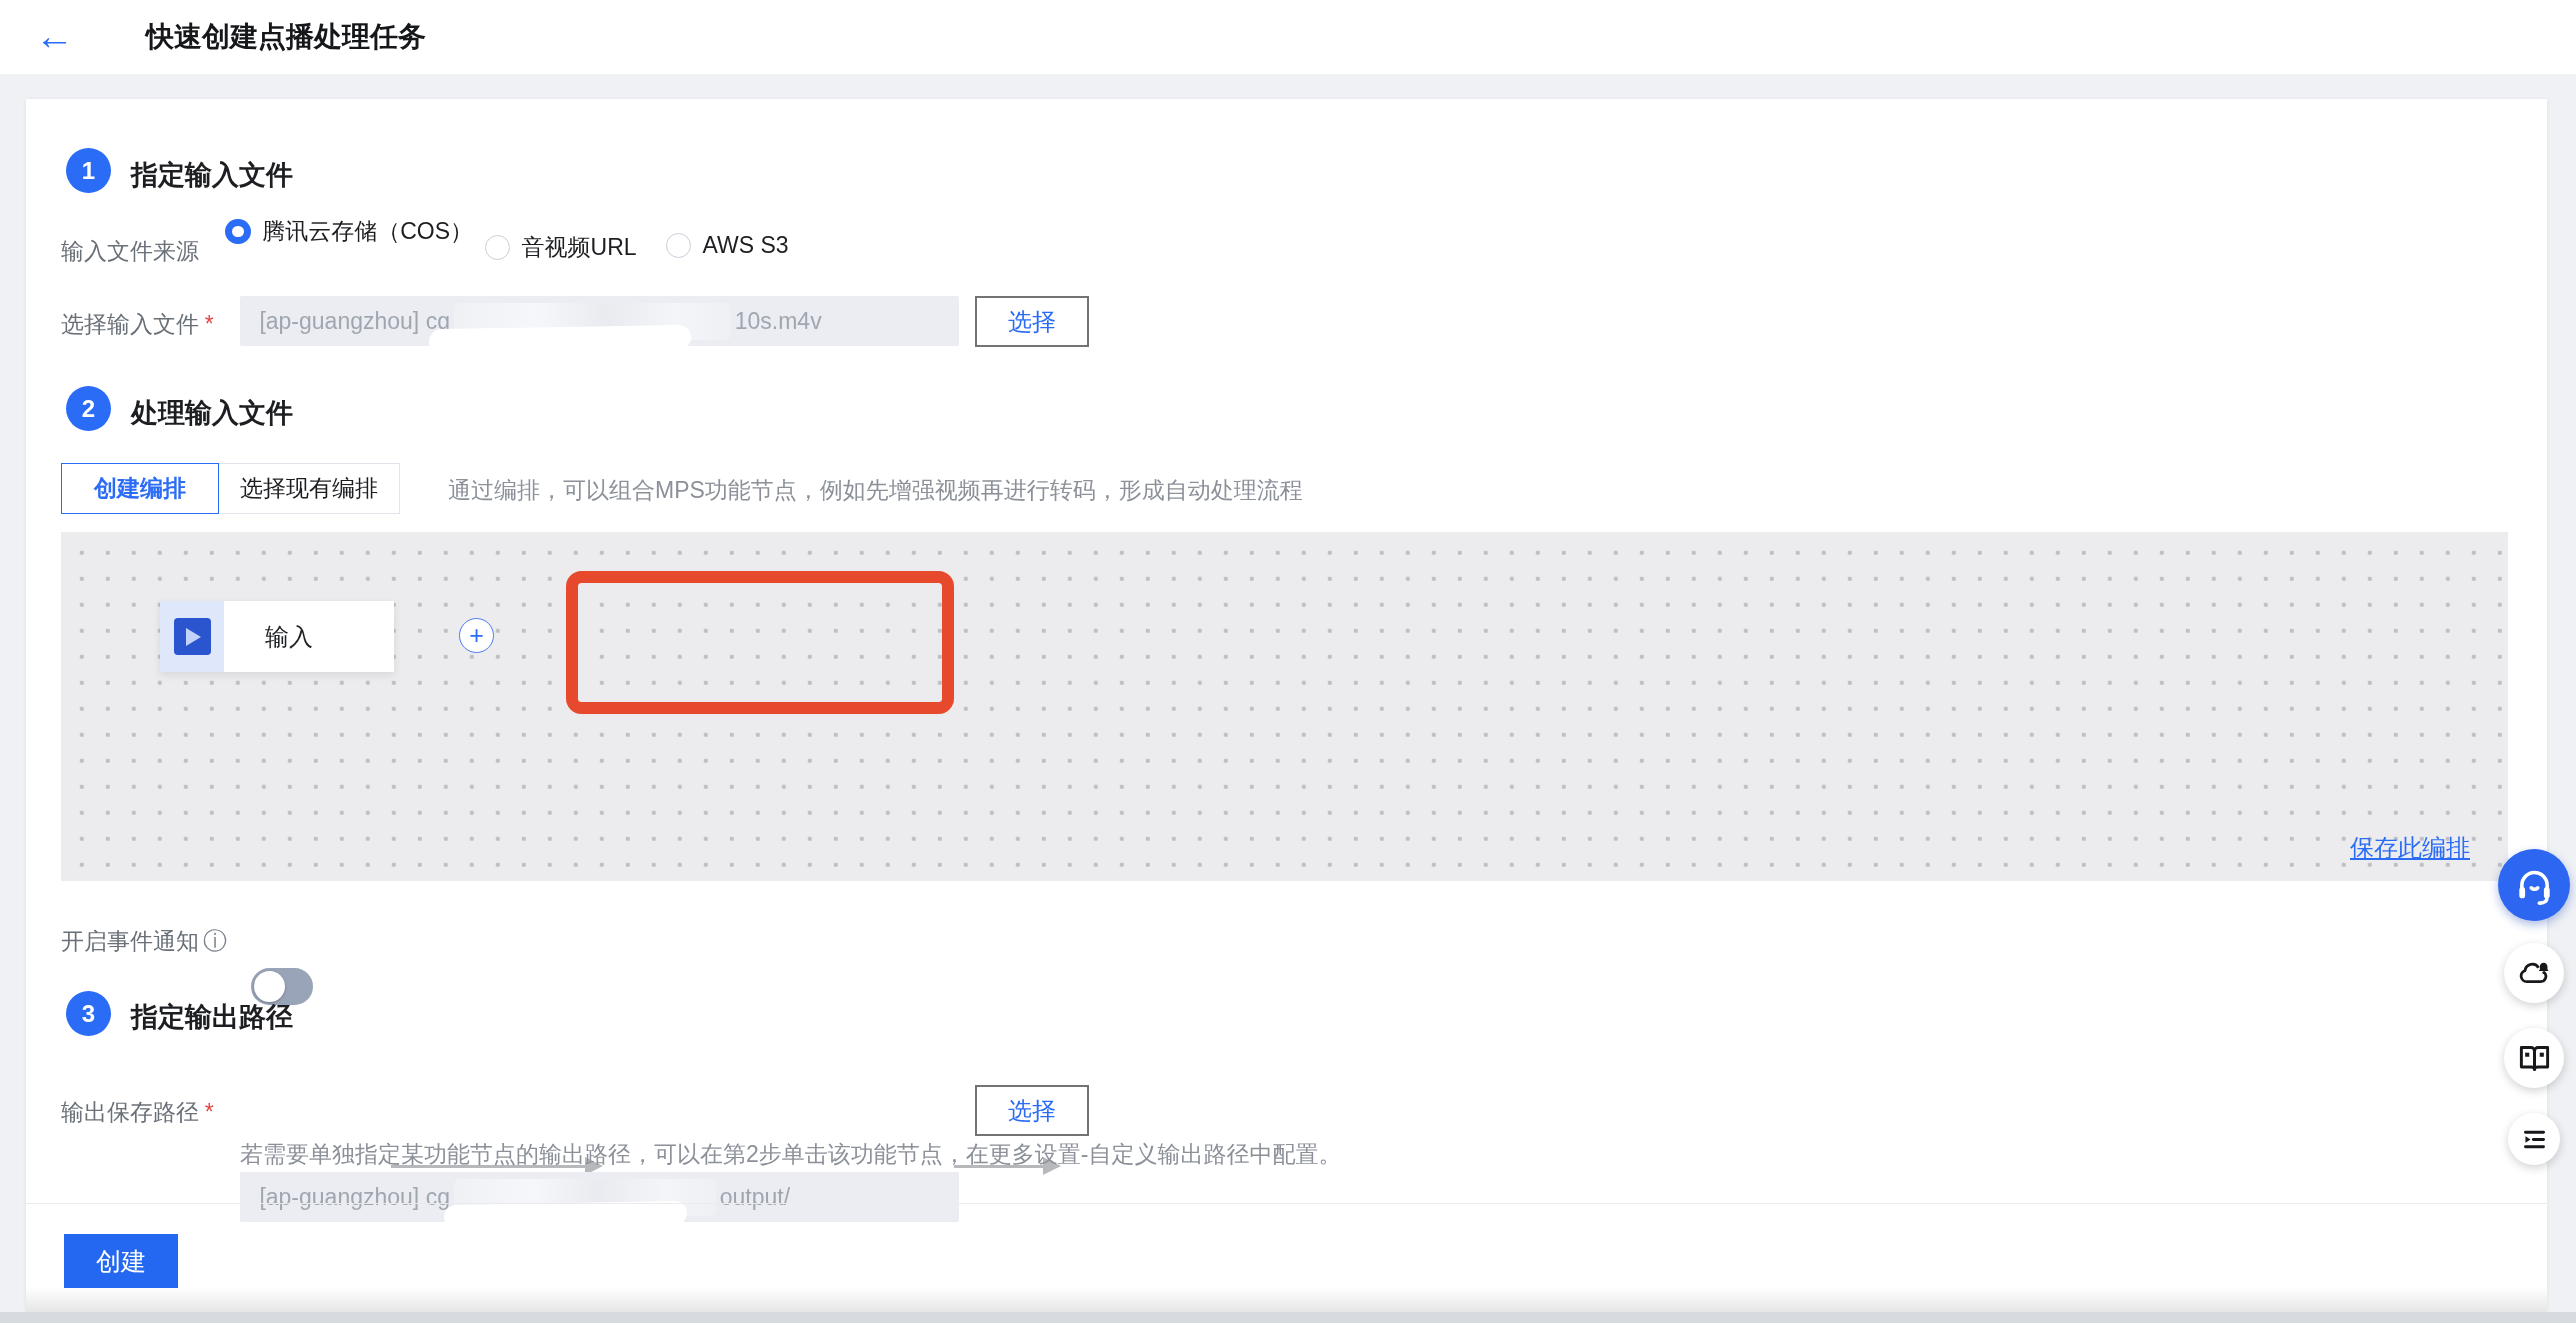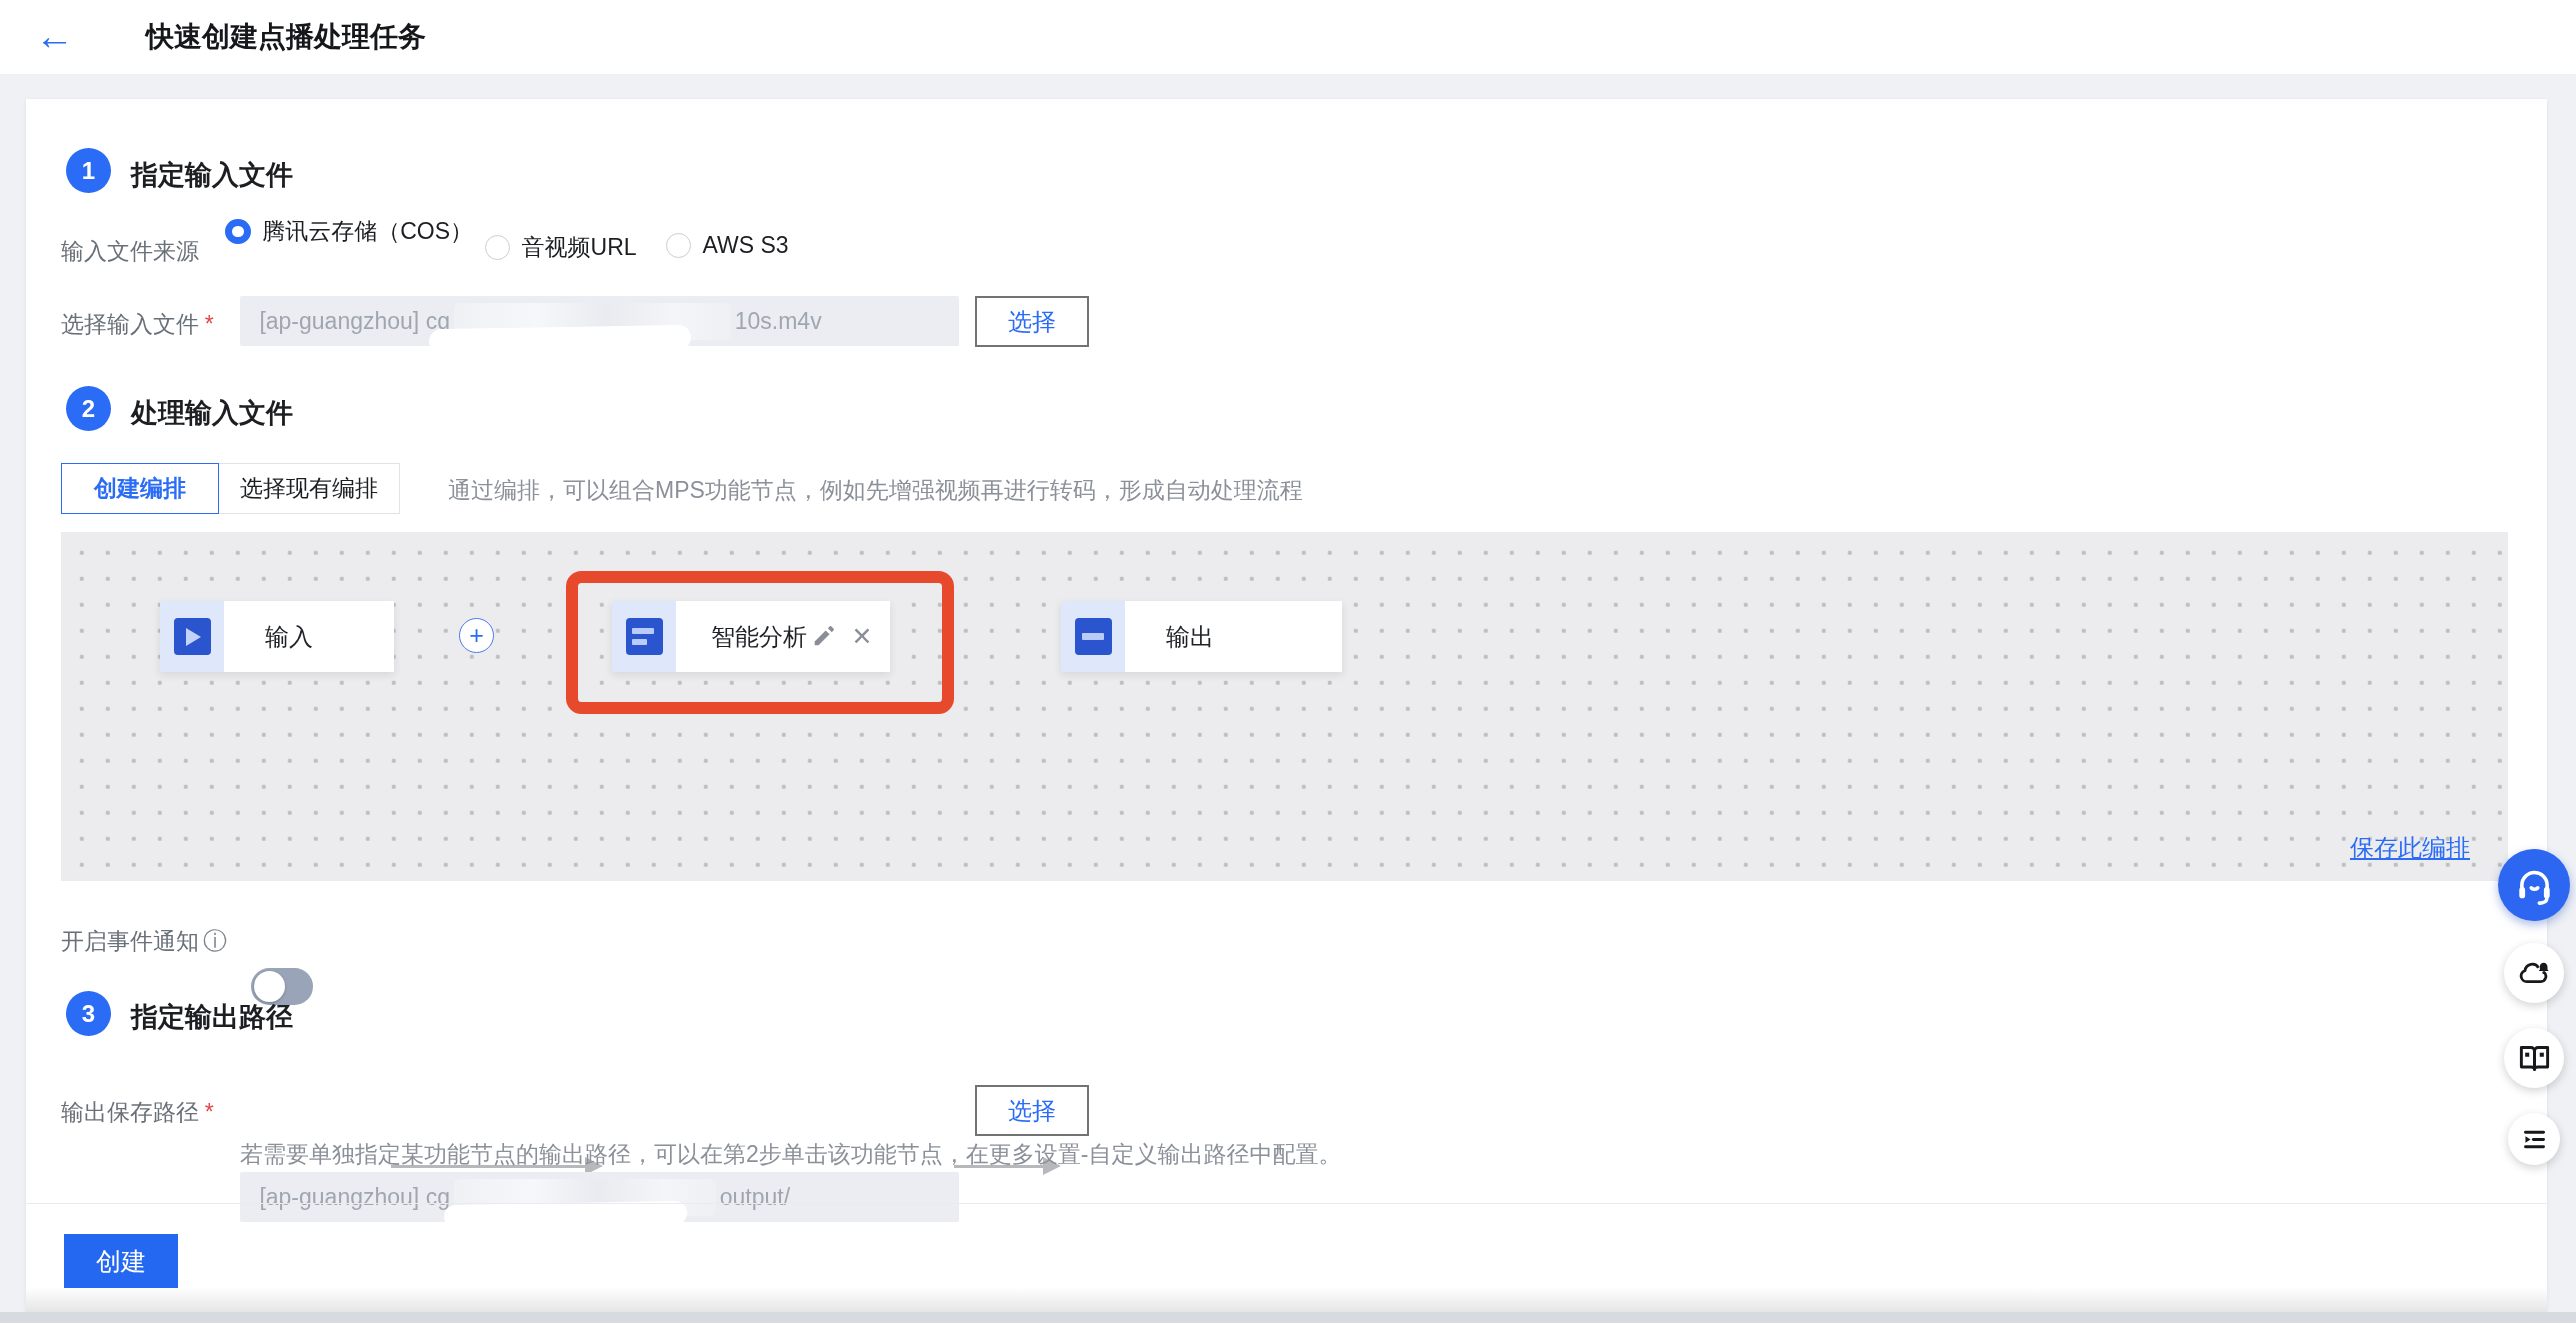--- a/index.html
+++ b/index.html
@@ -153,47 +153,21 @@
           <div class="play-tri"></div>
         </div>
     </div>
     <div class="node-label">输入</div>
   </div>
 
   <div class="plus-circle" style="left:398px;top:86px;">
     <span>+</span>
   </div>
 
-  <div class="flow-node" style="left:551px;top:69px;width:278px;">
-    <div class="node-iconbox">
-      <div class="node-chip" style="align-items:flex-start;padding-left:6.8px;box-sizing:border-box;">
-        <div class="bar" style="width:22px;height:5.8px;"></div>
-        <div class="bar" style="width:14.6px;height:5.8px;"></div>
-      </div>
-    </div>
-    <div class="node-label" style="margin-left:35px;">智能分析</div>
-    <div style="flex:1;"></div>
-    <div class="node-tool" style="margin-right:15.5px;">
-      <svg width="25" height="25" viewBox="0 0 24 24" fill="currentColor">
-          <path d="M14.06 6.19l3.75 3.75L7.25 20.5H3.5v-3.75L14.06 6.19zm3.96-3.96c.39-.39 1.02-.39 1.41 0l2.34 2.34c.39.39.39 1.02 0 1.41l-1.83 1.83-3.75-3.75 1.83-1.83z"></path>
-        </svg>
-    </div>
-    <div class="node-tool" style="margin-right:17.5px;font-size:25px;font-weight:700;">
-      <span>✕</span>
-    </div>
-  </div>
-
-  <div class="flow-node" style="left:1000px;top:69px;width:281px;">
-    <div class="node-iconbox">
-      <div class="node-chip">
-        <div class="bar" style="width:21.3px;height:6.8px;"></div>
-      </div>
-    </div>
-    <div class="node-label">输出</div>
-  </div>
+
 
   <div class="save-link">保存此编排</div>
 </div>
 
 <div class="abs field-label" style="left:61px;top:925px;display:flex;align-items:center;">
   <span>开启事件通知</span>
   <span class="info-i">ⓘ</span>
 </div>
 <div class="abs toggle" style="left:251px;top:918px;">
   <div class="knob"></div>

